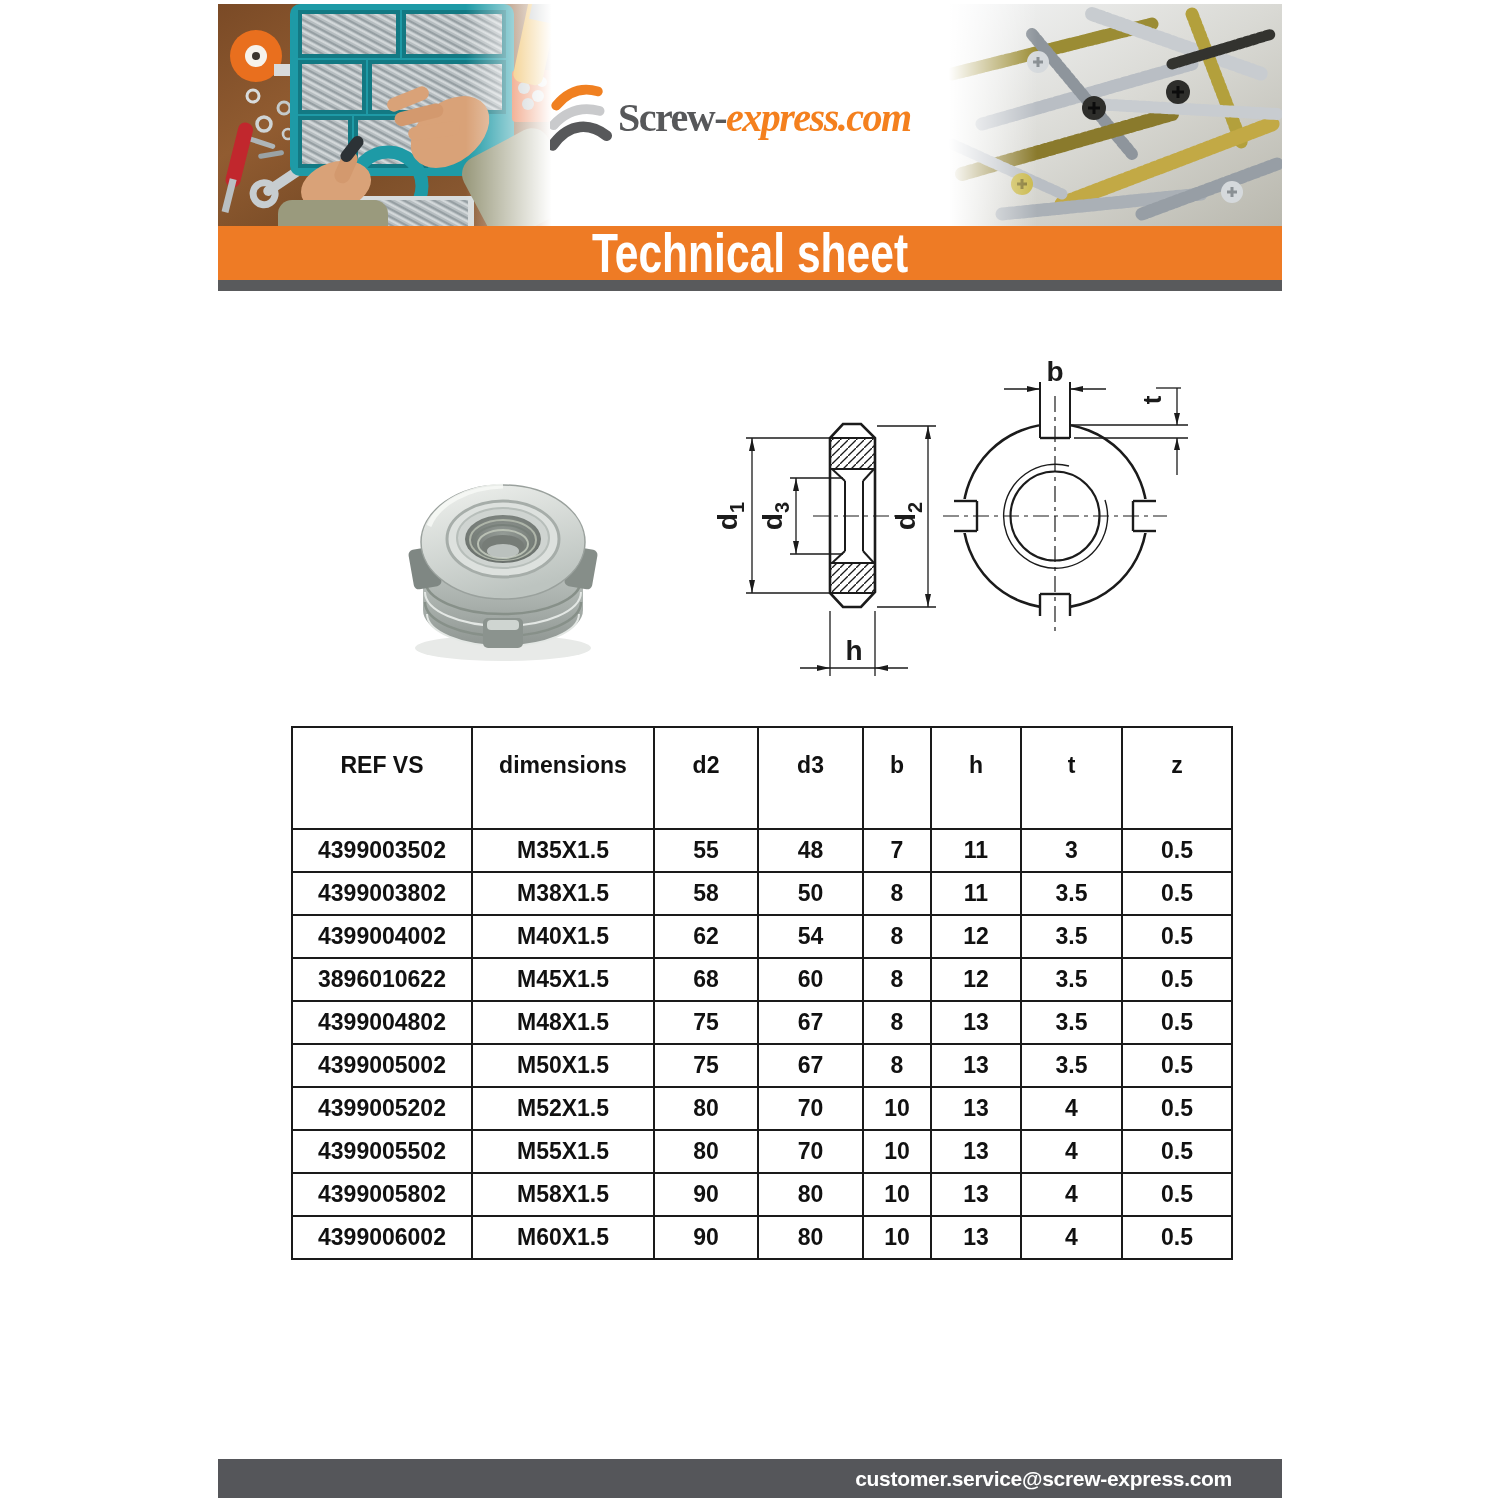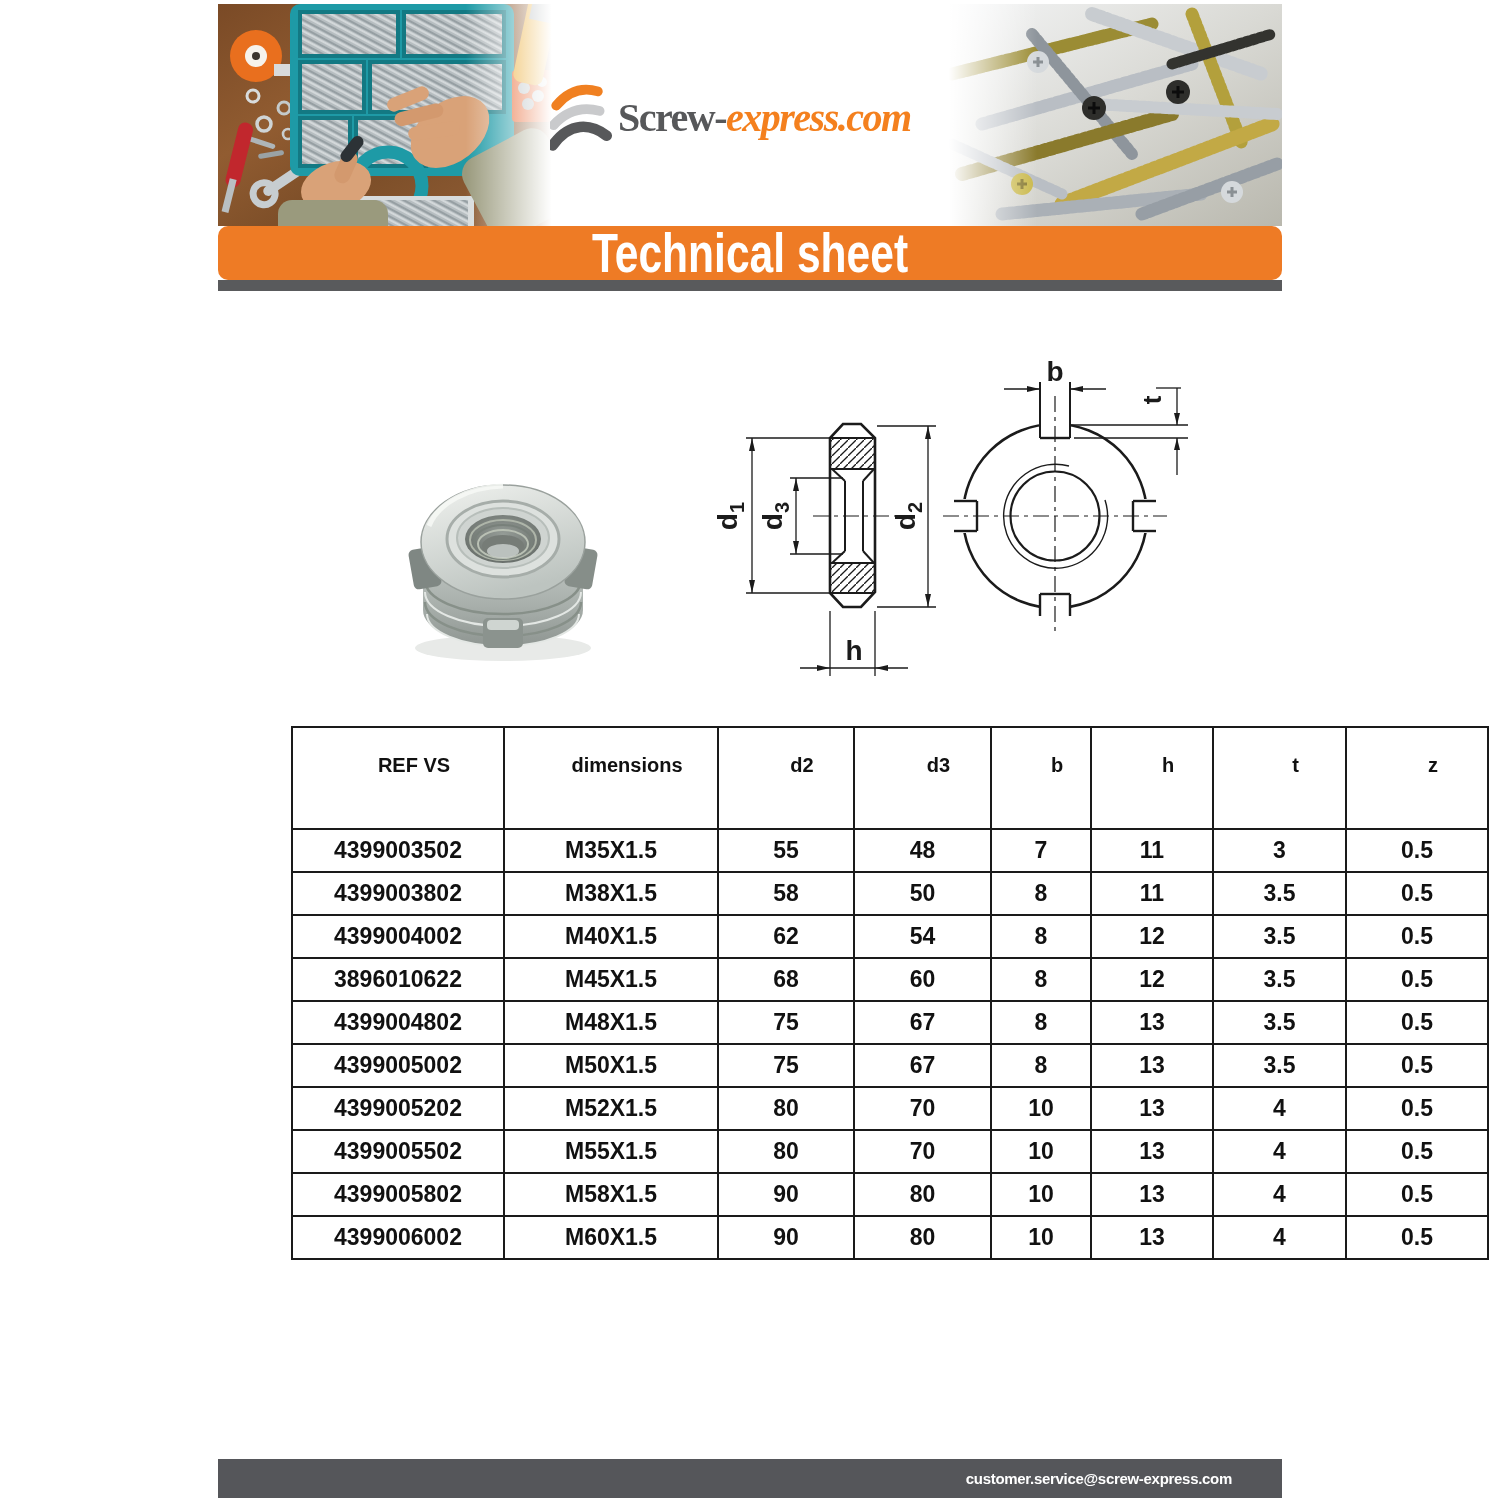--- a/index.html
+++ b/index.html
@@ -12,43 +12,43 @@
   .photo-right{left:942px;width:340px;}
   .photo svg{display:block;}
 
   .logo{position:absolute;left:550px;top:82px;width:430px;height:80px;display:flex;align-items:flex-start;font-family:Liberation Serif, serif;}
   .logo-swoosh{width:62px;height:72px;margin-right:6px;}
   .logo-text{font-size:40px;font-weight:bold;letter-spacing:-1.5px;line-height:72px;white-space:nowrap;}
   .logo-gray{color:#57585a;}
   .logo-orange{color:#f4801e;font-style:italic;}
 
   .banner{position:absolute;left:218px;top:226px;width:1064px;height:54px;background:#ee7b25;
-          display:flex;align-items:center;justify-content:center;border-radius:10px;}
+          display:flex;align-items:center;justify-content:center;}
   .banner-title{color:#ffffff;font-size:56px;font-weight:bold;letter-spacing:0px;
                 transform:scaleX(0.76);transform-origin:center;white-space:nowrap;line-height:54px;}
   .banner-shadow{position:absolute;left:218px;top:280px;width:1064px;height:11px;background:#595a5c;}
 
   
   .nut-photo{position:absolute;left:385px;top:452px;}
   .tech-drawing{position:absolute;left:680px;top:340px;}
 
   
   .spec-table-wrap{position:absolute;left:291px;top:726px;}
   table.spec{border-collapse:collapse;table-layout:fixed;width:924px;background:#fff;}
   table.spec th,table.spec td{border:2.5px solid #1a1a1a;text-align:center;vertical-align:middle;
        font-weight:bold;color:#111;padding:0;}
-  table.spec th{height:74px;font-size:20px;padding-bottom:26px;padding-left:32px;}
+  table.spec th{height:74px;font-size:23px;padding-bottom:26px;}
   table.spec td{height:41px;font-size:23px;}
   .c0{width:178px}.c1{width:180px}.c2{width:102px}.c3{width:103px}
   .c4{width:66px}.c5{width:88px}.c6{width:99px}.c7{width:108px}
 
   
   .footer-bar{position:absolute;left:218px;top:1459px;width:1064px;height:39px;background:#55565a;
               display:flex;align-items:center;justify-content:flex-end;}
-  .footer-email{color:#ffffff;font-size:15px;font-weight:bold;margin-right:50px;letter-spacing:-0.3px;margin-left:41px;}
+  .footer-email{color:#ffffff;font-size:21px;font-weight:bold;margin-right:50px;letter-spacing:-0.3px;margin-left:41px;}
 </style>
 </head>
 <body>
 
 <div class="page">
 
   <div class="photo photo-left">
     <svg width="344" height="222" viewBox="0 0 344 222">
       <defs>
         <linearGradient id="wood" x1="0" y1="0" x2="1" y2="1">

